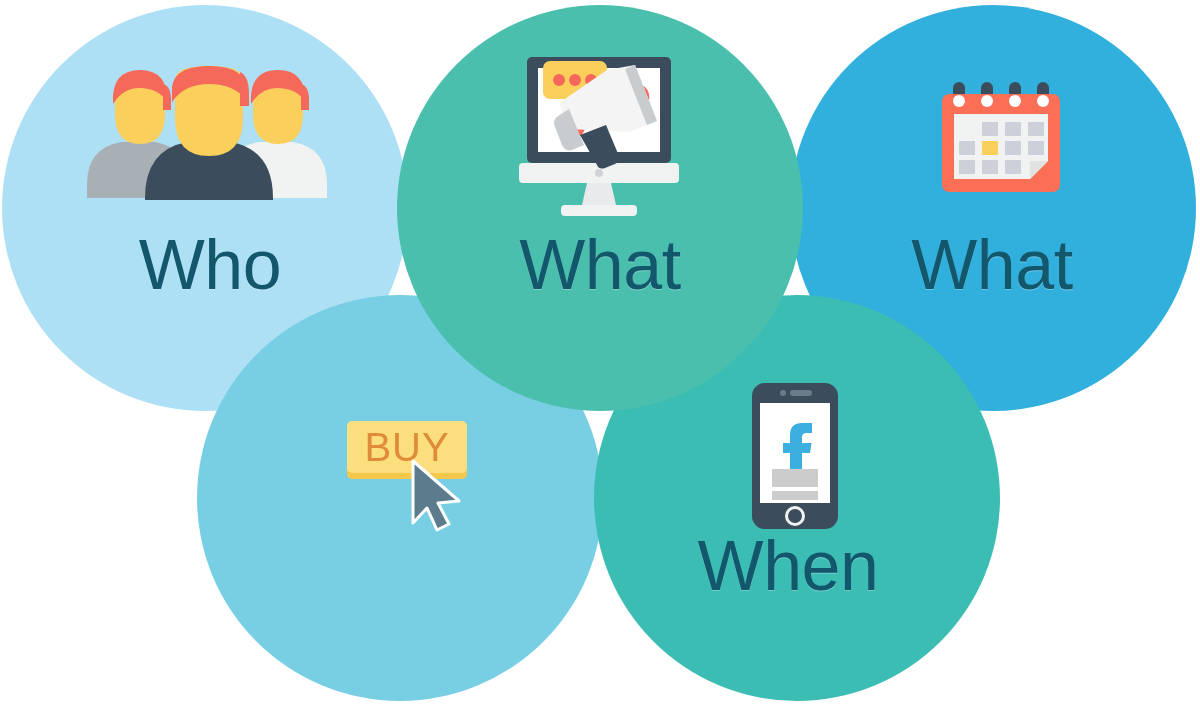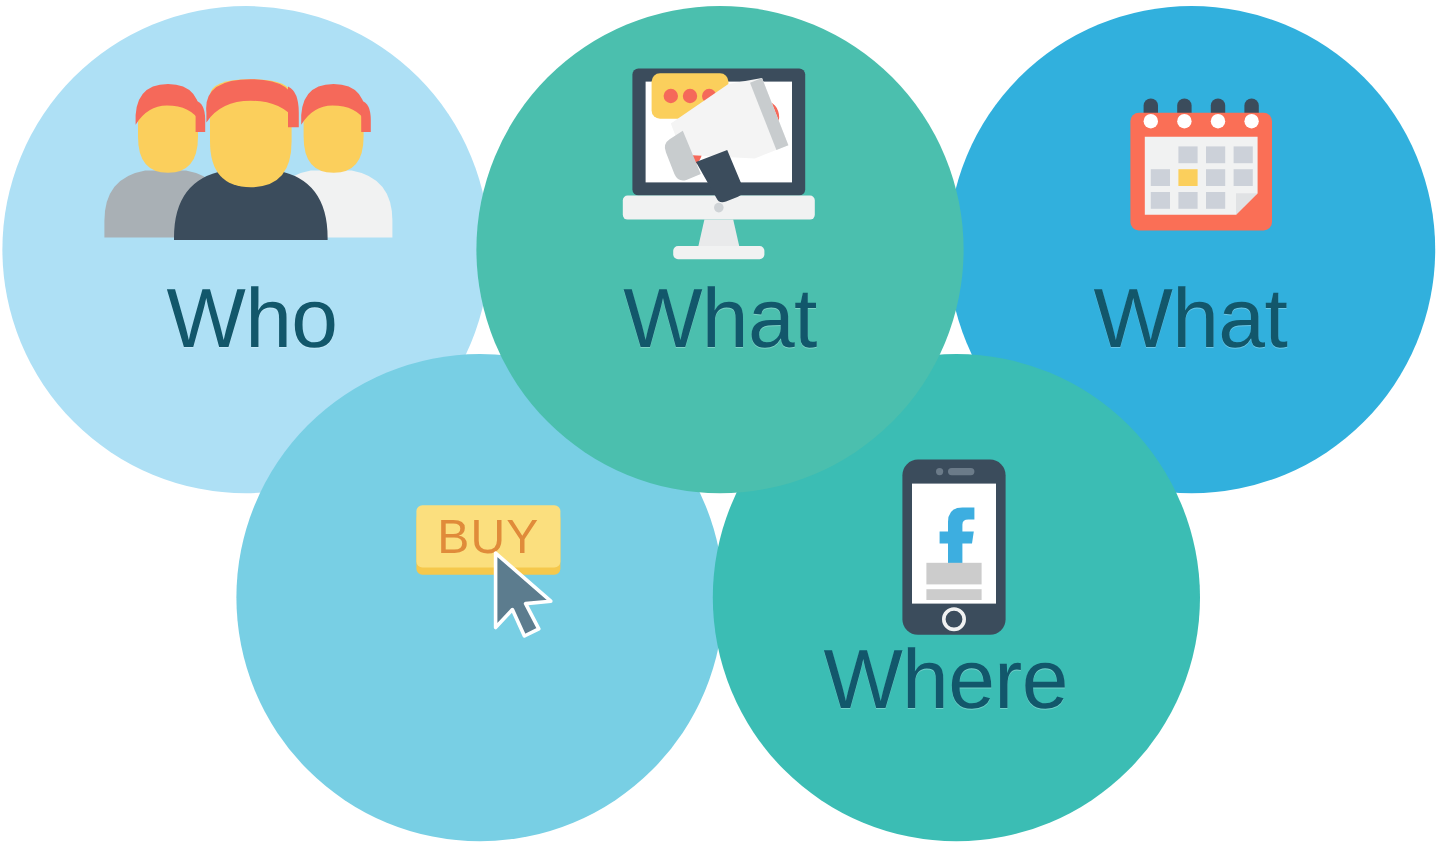--- a/index.html
+++ b/index.html
@@ -141,15 +141,15 @@
     <use href="#icon-people" x="0" y="0" transform="translate(77,66)"></use>
     <use href="#icon-monitor" x="0" y="0" transform="translate(513,47)"></use>
     <use href="#icon-calendar" x="0" y="0" transform="translate(940,69)"></use>
     <use href="#icon-buy" x="0" y="0" transform="translate(343,413)"></use>
     <use href="#icon-phone" x="0" y="0" transform="translate(750,381)"></use>
   </svg>
 
   <div class="venn-label" style="left: 210px; top: 265px; color: rgb(18, 87, 107);">Who</div>
   <div class="venn-label" style="left: 600px; top: 265px; color: rgb(18, 87, 107);">What</div>
   <div class="venn-label" style="left: 992px; top: 265px; color: rgb(18, 87, 107);">What</div>
-  <div class="venn-label" style="left: 788px; top: 566px; color: rgb(18, 87, 107);">Where</div>
+  <div class="venn-label" style="left: 788px; top: 566px; color: rgb(18, 87, 107);">When</div>
 
 </div>
 
 </body></html>

